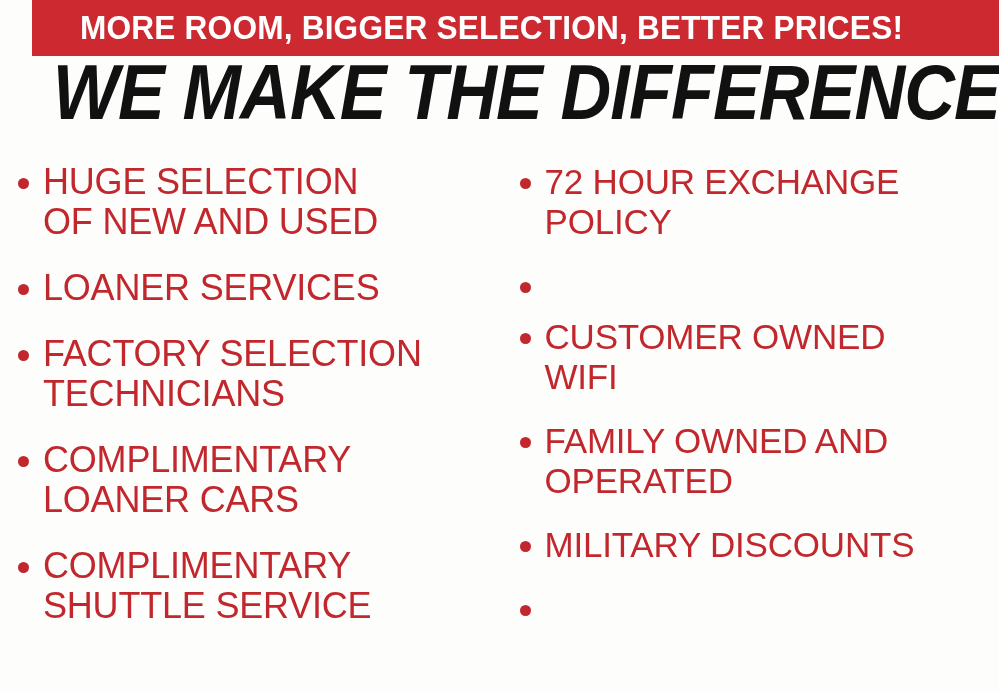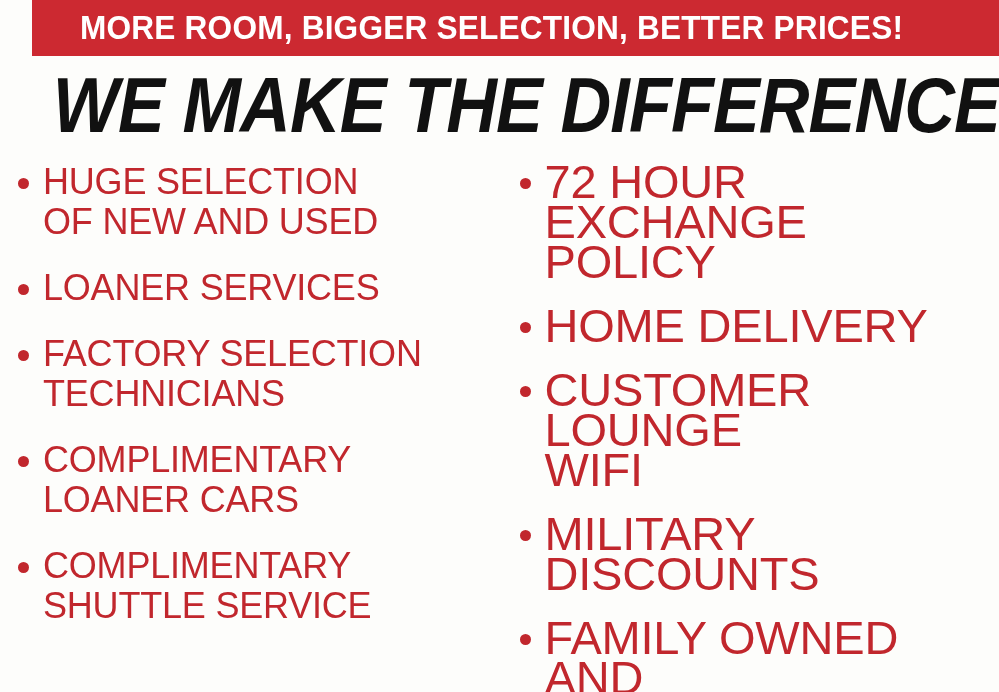--- a/index.html
+++ b/index.html
@@ -41,21 +41,21 @@
     transform: scaleX(0.93);
     transform-origin: left center;
     line-height: 1;
     padding-bottom: 2px;
   }
 
   
   .headline {
     position: absolute;
     left: 0;
-    top: 66px;
+    top: 53px;
     width: 836px;
     text-align: center;
   }
 
   .headline-text {
     display: inline-block;
     color: #111111;
     font-family: "Liberation Sans Narrow", "Liberation Sans", sans-serif;
     font-weight: bold;
     font-style: italic;
@@ -109,21 +109,21 @@
     color: #c1272d;
     font-family: "Liberation Sans", sans-serif;
     font-weight: normal;
     font-size: 36px;
     line-height: 40px;
     letter-spacing: -0.2px;
     white-space: pre-line;
   }
 
   .column-right .bullet-label {
-    font-size: 47px;
+    font-size: 35px;
   }
 </style>
 </head>
 <body>
 
 <div class="banner">
   <div class="banner-text">MORE ROOM, BIGGER SELECTION, BETTER PRICES!</div>
 </div>
 
 <div class="headline">
@@ -160,34 +160,33 @@
   </div>
 
   <div class="column column-right">
     <div class="bullet-item">
       <span class="bullet-dot"></span>
       <span class="bullet-label">72 HOUR EXCHANGE
 POLICY</span>
     </div>
     <div class="bullet-item">
       <span class="bullet-dot"></span>
-      <span class="bullet-label">HOME DELIVERY</span>
     </div>
     <div class="bullet-item">
       <span class="bullet-dot"></span>
-      <span class="bullet-label">CUSTOMER LOUNGE
+      <span class="bullet-label">CUSTOMER OWNED
 WIFI</span>
-    </div>
-    <div class="bullet-item">
-      <span class="bullet-dot"></span>
-      <span class="bullet-label">MILITARY DISCOUNTS</span>
     </div>
     <div class="bullet-item">
       <span class="bullet-dot"></span>
       <span class="bullet-label">FAMILY OWNED AND
 OPERATED</span>
+    </div>
+    <div class="bullet-item">
+      <span class="bullet-dot"></span>
+      <span class="bullet-label">MILITARY DISCOUNTS</span>
     </div>
     <div class="bullet-item">
       <span class="bullet-dot"></span>
     </div>
   </div>
 
 </div>
 
 </body></html>

